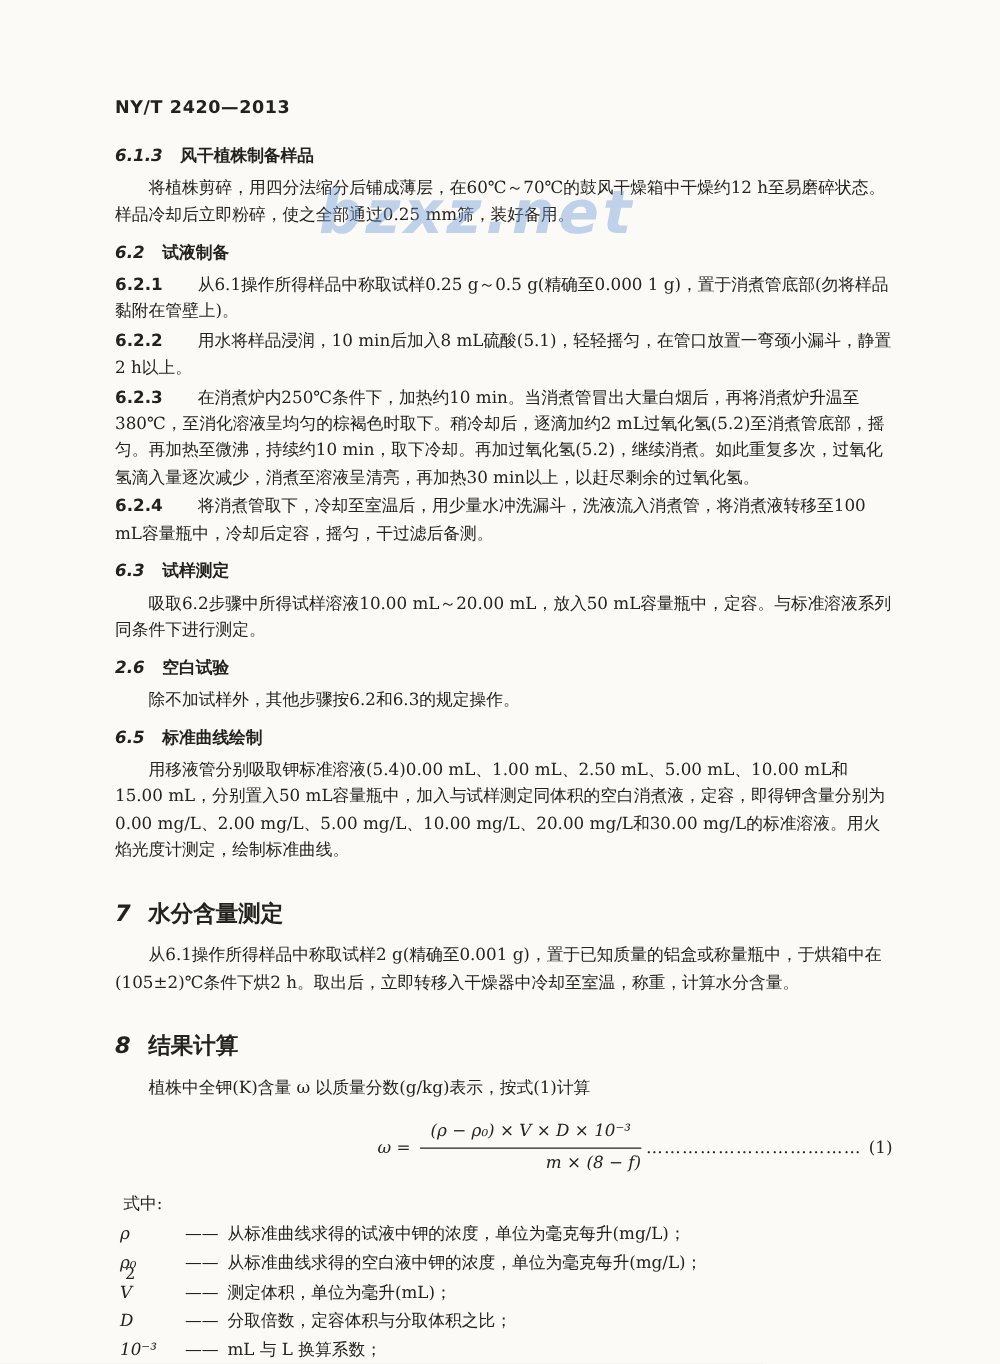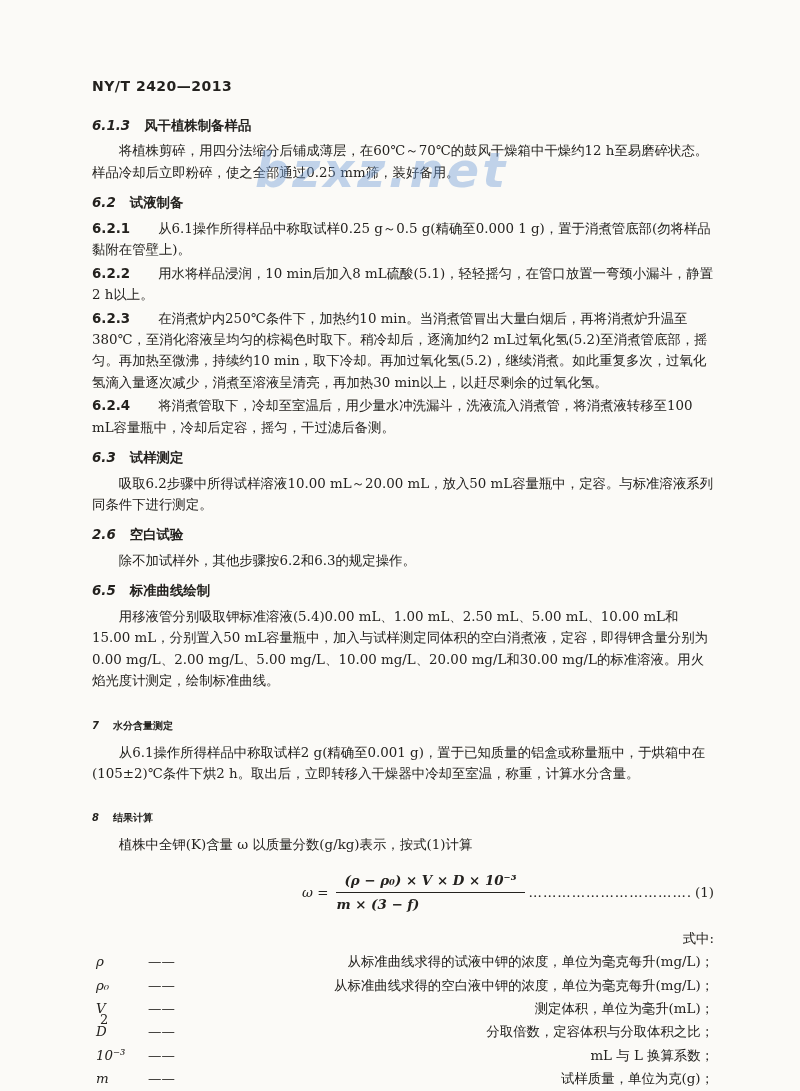--- a/index.html
+++ b/index.html
@@ -32,48 +32,48 @@
   .content{
     position:absolute;top:106px;left:92px;width:622px;
     font-size:13.4px;line-height:1.6;
     z-index:2;
   }
   .heading{
     font-family:"DejaVu Sans","Liberation Sans",sans-serif;
     font-weight:bold;font-size:13.4px;
     margin:9px 0 4px 0;
   }
-  .heading.level1{margin-top:26px;margin-bottom:8px;font-size:10px;}
+  .heading.level1{margin-top:26px;margin-bottom:8px;font-size:18px;}
   .heading .h-num{margin-right:14px;font-style:italic;}
   p{margin:0 0 2px 0;}
   .para{text-indent:2em;}
-  .para.noindent{text-indent:0.5em;text-align:right;}
+  .para.noindent{text-indent:0.5em;}
   .clause{text-indent:0;}
   .clause .c-num{
     font-family:"DejaVu Sans","Liberation Sans",sans-serif;
     font-weight:bold;margin-right:28px;
   }
   .formula-row{
     display:flex;align-items:center;
     margin:14px 0 12px 0;
   }
   .formula-spacer{flex:0 0 210px;}
   .formula-lhs{font-style:italic;margin-right:8px;}
-  .frac{display:inline-block;text-align:left;vertical-align:middle;font-style:italic;font-weight:bold;}
+  .frac{display:inline-block;text-align:right;vertical-align:middle;font-style:italic;}
   .frac .frac-num{display:block;border-bottom:1px solid #24221f;padding:0 8px 1px 8px;}
   .frac .frac-den{display:block;padding-top:1px;}
   .formula-dots{
     flex:1;overflow:hidden;white-space:nowrap;
     margin:0 4px;letter-spacing:1px;color:#24221f;
   }
   .formula-number{flex:0 0 auto;}
   .def-row{display:flex;margin:0 0 2px 0;}
   .def-sym{flex:0 0 52px;font-style:italic;padding-left:4px;}
   .def-dash{flex:0 0 34px;}
-  .def-text{flex:1;text-align:right;}
+  .def-text{flex:1;}
   .page-number{
     position:absolute;left:100px;top:1012px;
     font-size:13px;
   }
 </style>
 </head>
 <body>
 
 <div class="page">
   <div class="doc-header">NY/T 2420—2013</div>
@@ -94,21 +94,21 @@
       <p class="para">用移液管分别吸取钾标准溶液(5.4)0.00 mL、1.00 mL、2.50 mL、5.00 mL、10.00 mL和15.00 mL，分别置入50 mL容量瓶中，加入与试样测定同体积的空白消煮液，定容，即得钾含量分别为0.00 mg/L、2.00 mg/L、5.00 mg/L、10.00 mg/L、20.00 mg/L和30.00 mg/L的标准溶液。用火焰光度计测定，绘制标准曲线。</p>
       <div class="heading level1"><span class="h-num">7</span><span class="h-title">水分含量测定</span></div>
       <p class="para">从6.1操作所得样品中称取试样2 g(精确至0.001 g)，置于已知质量的铝盒或称量瓶中，于烘箱中在(105±2)℃条件下烘2 h。取出后，立即转移入干燥器中冷却至室温，称重，计算水分含量。</p>
       <div class="heading level1"><span class="h-num">8</span><span class="h-title">结果计算</span></div>
       <p class="para">植株中全钾(K)含量 ω 以质量分数(g/kg)表示，按式(1)计算</p>
       <div class="formula-row">
         <span class="formula-spacer"></span>
         <span class="formula-lhs">ω =</span>
         <span class="frac">
           <span class="frac-num">(ρ − ρ₀) × V × D × 10⁻³</span>
-          <span class="frac-den">m × (3 − f)</span>
+          <span class="frac-den">m × (8 − f)</span>
         </span>
         <span class="formula-dots">………………………………</span>
         <span class="formula-number">(1)</span>
       </div>
       <p class="para noindent">式中:</p>
       <div class="def-row">
         <span class="def-sym">ρ</span>
         <span class="def-dash">——</span>
         <span class="def-text">从标准曲线求得的试液中钾的浓度，单位为毫克每升(mg/L)；</span>
       </div>

